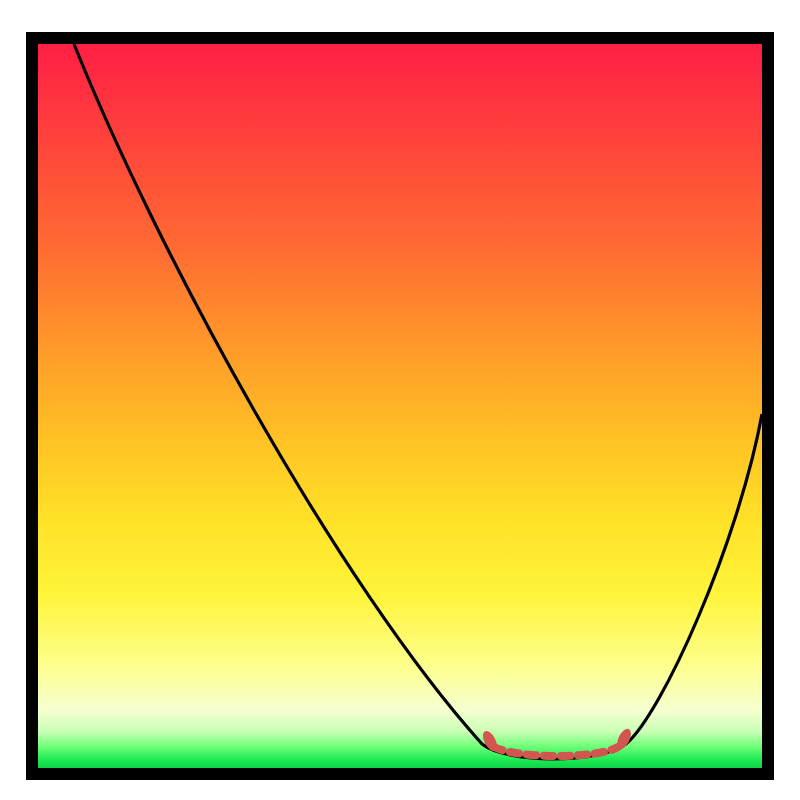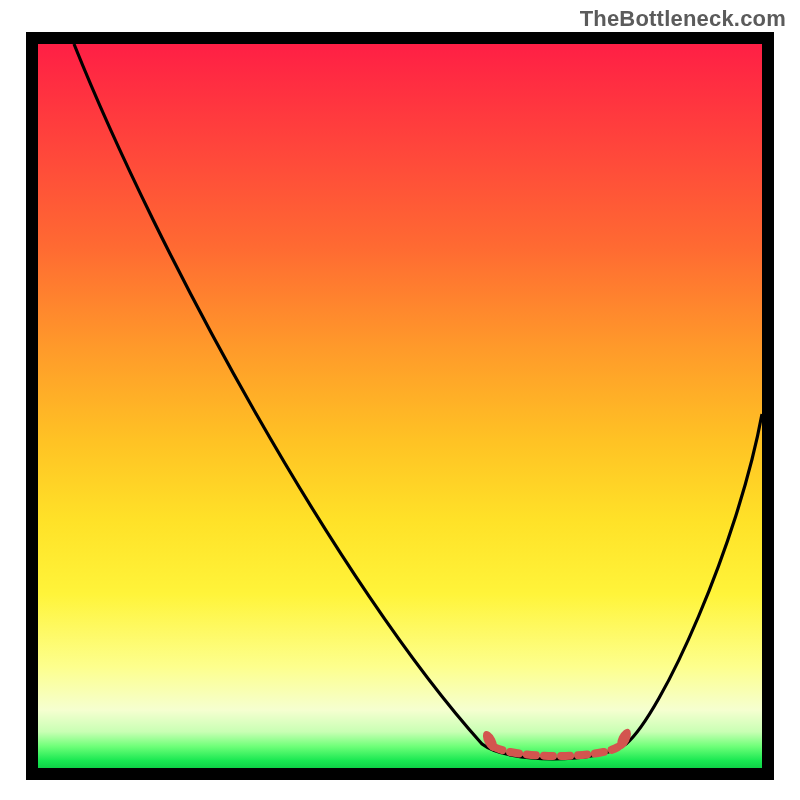--- a/index.html
+++ b/index.html
@@ -62,21 +62,20 @@
     width: 724px;
     height: 724px;
     overflow: visible;
   }
 </style>
 </head>
 <body>
 
 <div class="stage">
 
-  <div class="watermark">TheBottleneck.com</div>
 
   <div class="plot-frame">
     <div class="gradient"></div>
 
     <svg class="curve" viewBox="0 0 724 724" preserveAspectRatio="none">
 
       <path d="M 36 0
                C 120 210, 300 540, 444 700
                C 470 720, 560 720, 588 700
                C 624 670, 700 500, 724 370" fill="none" stroke="#000" stroke-width="3.2"></path>

